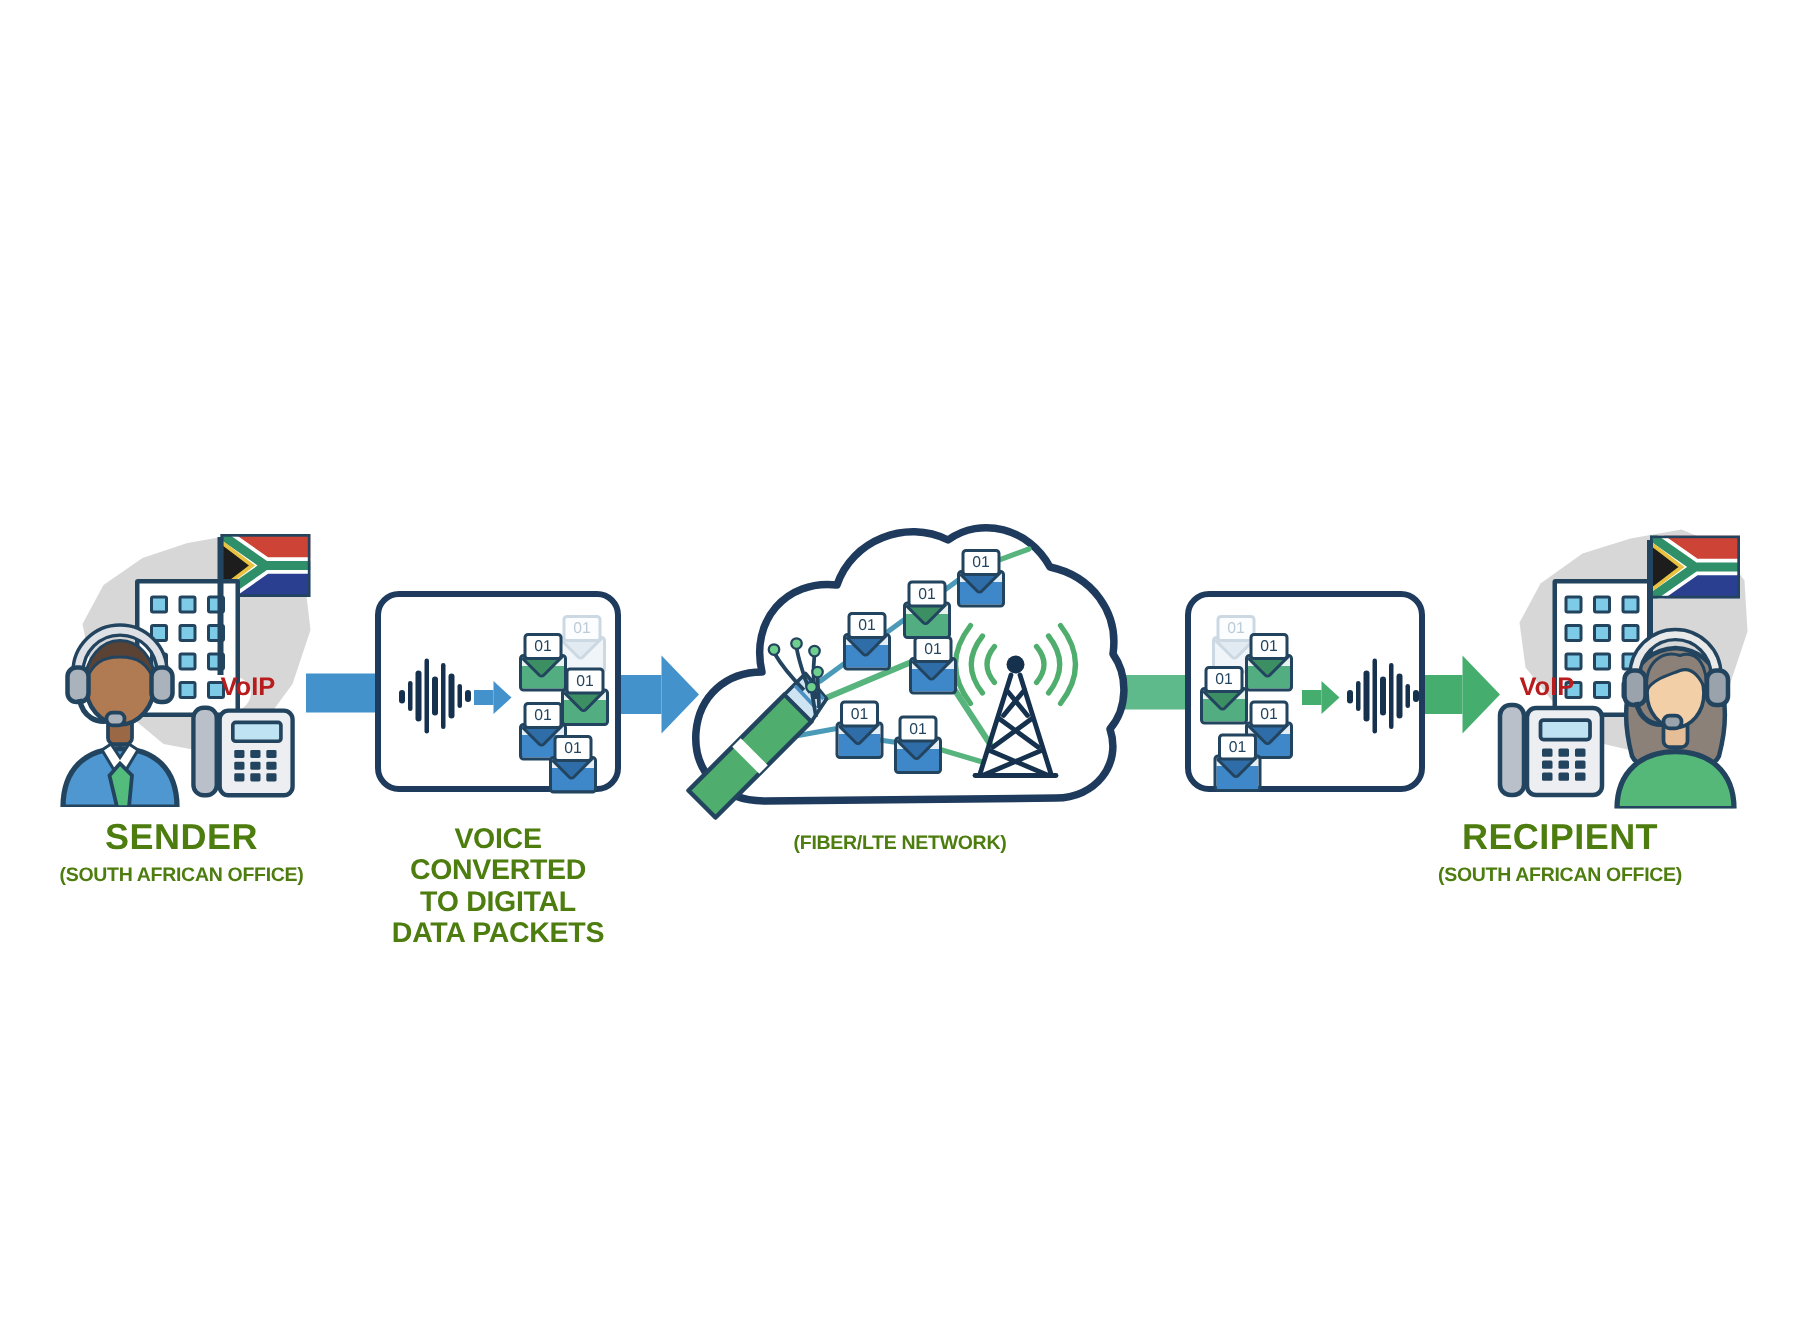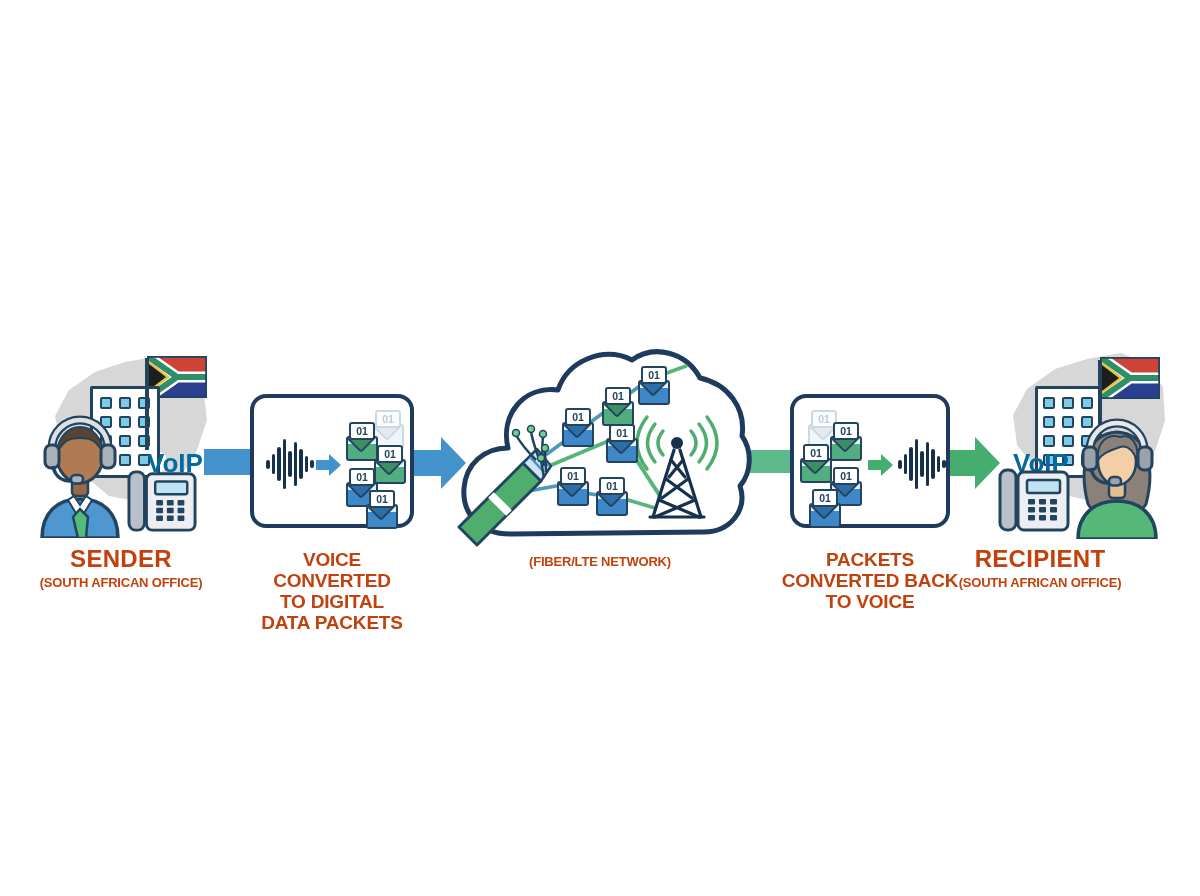--- a/index.html
+++ b/index.html
@@ -1,46 +1,46 @@
 <!DOCTYPE html>
 <html><head>
 <meta charset="utf-8">
 <style>
   html,body{margin:0;padding:0;background:#fff;}
   .stage{position:relative;width:1200px;height:896px;background:#ffffff;overflow:hidden;
          font-family:"Liberation Sans",sans-serif;color:#1e3a5c;}
   .abs{position:absolute;}
 
   
-  .caption{position:absolute;text-align:center;color:#c2410c;}
+  .caption{position:absolute;text-align:center;color:#4d7c0f;}
   .caption .title{font-size:24px;font-weight:800;letter-spacing:.3px;line-height:26px;}
   .caption .sub{font-size:13px;font-weight:700;line-height:21px;letter-spacing:-.2px;}
   .caption .mid{font-size:19px;font-weight:700;line-height:21px;letter-spacing:-.2px;}
-  .voip{position:absolute;font-size:26px;font-weight:800;color:#0369a1;letter-spacing:0;}
+  .voip{position:absolute;font-size:17px;font-weight:800;color:#b91c1c;letter-spacing:0;}
 
   
   .pbox{position:absolute;width:164px;height:134px;background:#fff;border:4px solid #1e3a5c;
         border-radius:16px;box-sizing:border-box;z-index:2;}
 
   
   .wave{position:absolute;height:52px;display:flex;align-items:center;gap:2px;}
   .wave i{display:block;width:3.5px;background:#15314d;border-radius:2px;}
 
   
   .band{position:absolute;z-index:0;}
   .arrow{position:absolute;display:flex;align-items:center;z-index:2;}
   .arrow .stem{display:block;}
   .arrow .head{display:block;width:0;height:0;}
   .smallarrow{position:absolute;display:flex;align-items:center;}
 
   
   .packet{position:absolute;width:32px;z-index:3;}
   .packet .tag{position:relative;z-index:2;display:block;width:22px;height:14px;line-height:14px;
     margin:0 auto;background:#fff;border:2.5px solid #23445f;border-radius:3px;
-    font-size:10.5px;font-weight:700;color:#23445f;text-align:center;}
+    font-size:10.5px;font-weight:400;color:#23445f;text-align:center;}
   .packet .env{position:relative;display:block;height:21px;margin-top:-4px;border:2.5px solid #23445f;
     border-radius:3px;overflow:hidden;}
   .packet .env::before{content:"";position:absolute;width:20px;height:20px;left:1px;top:-14px;
     transform:rotate(45deg);border:2.5px solid #23445f;border-radius:3px;}
   .packet.pblue .env{background:linear-gradient(180deg,#e4eef7 0 6px,#3e87c9 6px);}
   .packet.pblue .env::before{background:#2e6da8;}
   .packet.pgreen .env{background:linear-gradient(180deg,#e7f3ec 0 6px,#52ae80 6px);}
   .packet.pgreen .env::before{background:#3c8f63;}
   .packet.pfaded .tag{border-color:#ccd9e3;color:#bccbd6;background:#fcfdfe;}
   .packet.pfaded .env{border-color:#ccd9e3;background:#f0f5f9;}
@@ -300,25 +300,20 @@
         <i style="height:34px"></i>
         <i style="height:50px"></i>
       <i style="height:26px"></i>
         <i style="height:44px"></i>
         <i style="height:30px"></i>
         <i style="height:16px"></i>
         <i style="height:8px"></i>
     </div>
   </div>
 
-  <div class="caption" style="left:780px;top:549px;width:180px;">
-    <div class="mid">PACKETS</div>
-    <div class="mid">CONVERTED BACK</div>
-    <div class="mid">TO VOICE</div>
-  </div>
 
   <div class="arrow" style="left:950px;top:437px;">
     <span class="stem" style="width:25px;height:26px;background:#45ae6e;"></span>
     <span class="head" style="border-top:26px solid transparent;border-bottom:26px solid transparent;border-left:25px solid #45ae6e;"></span>
   </div>
 
   <div class="group" style="left:965px;top:330px;width:212px;height:212px;">
     <svg class="abs" style="left:38px;top:5px;" width="168" height="190" viewBox="0 0 168 190">
       <path d="M24,54 L52,34 L84,24 L118,18 L142,28 L160,52 L162,86 L150,122 L128,152 L96,168 L62,160 L38,140 L14,110 L10,80 Z" fill="#d7d7d7"></path>
       <path d="M98,120 C106,112 120,114 122,124 C124,134 112,142 102,138 C94,134 92,126 98,120 Z" fill="#ffffff"></path>

